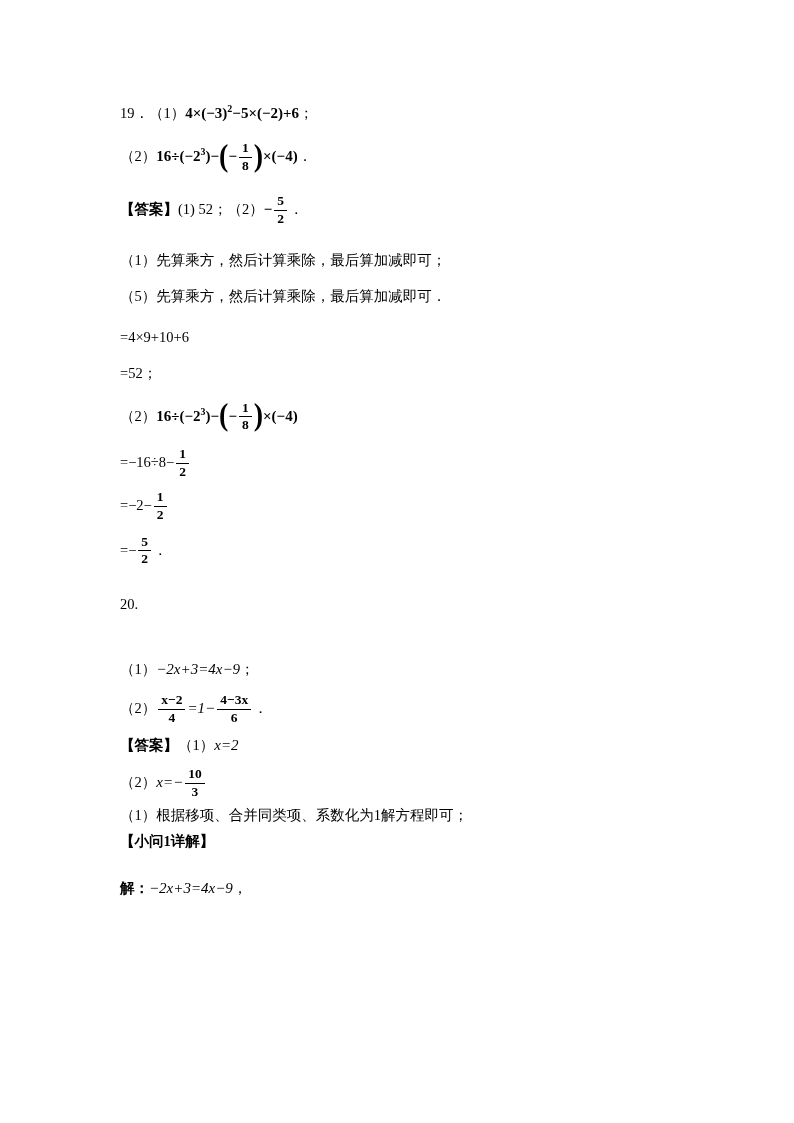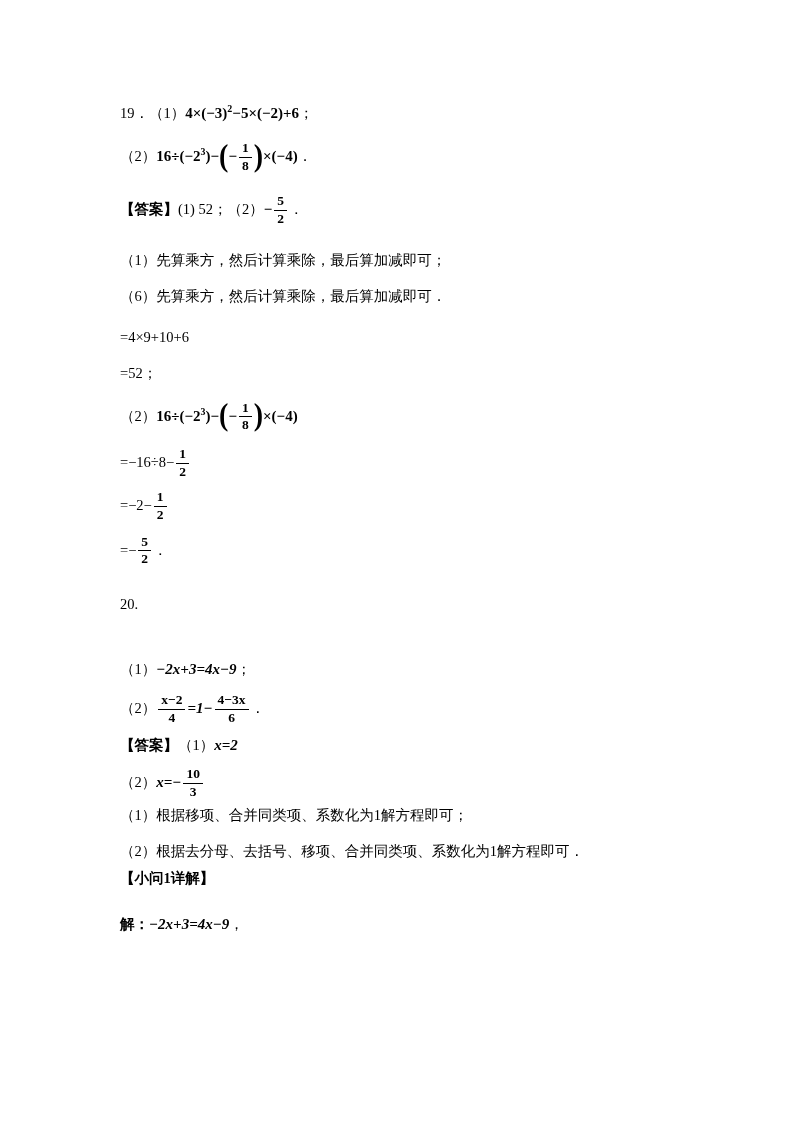--- a/index.html
+++ b/index.html
@@ -11,21 +11,21 @@
   .page{
     box-sizing:border-box;
     width:794px;min-height:1123px;
     padding:102px 110px 39px 120px;
     background:#ffffff;
   }
   .line{line-height:1.55;white-space:nowrap;}
   .t{font-weight:400;}
   .bold{font-weight:700;}
   .m{font-weight:700;font-size:15px;}
-  .mi{font-weight:700;font-style:italic;font-size:15px;}
+  .mi{font-weight:400;font-style:italic;font-size:15px;}
   sup.s{font-weight:700;font-size:10px;vertical-align:super;line-height:0;}
   .frac{
     display:inline-block;vertical-align:middle;text-align:center;
     font-weight:700;font-size:13.5px;line-height:1.1;margin:0 2px;
   }
   .frac .num{display:block;border-bottom:1.4px solid #000;padding:0 3px 1px;}
   .frac .den{display:block;padding:1px 3px 0;}
   .frac.it{}
   .bigp{
     display:inline-block;font-weight:700;font-size:28px;
@@ -61,21 +61,21 @@
 <div class="page">
 
   <div class="line l1"><span class="t">19．（1）</span><span class="m">4×(−3)</span><sup class="s">2</sup><span class="m">−5×(−2)+6</span><span class="t">；</span></div>
 
   <div class="line l2"><span class="t">（2）</span><span class="m">16÷(−2</span><sup class="s">3</sup><span class="m">)−</span><span class="bigp">(</span><span class="m">−</span><span class="frac"><span class="num">1</span><span class="den">8</span></span><span class="bigp">)</span><span class="m">×(−4)</span><span class="t">．</span></div>
 
   <div class="line l3"><span class="bold">【答案】</span><span class="t">(1) 52；（2）</span><span class="m">−</span><span class="frac"><span class="num">5</span><span class="den">2</span></span><span class="t">．</span></div>
 
   <div class="line l4"><span class="t">（1）先算乘方，然后计算乘除，最后算加减即可；</span></div>
 
-  <div class="line l5"><span class="t">（6）先算乘方，然后计算乘除，最后算加减即可．</span></div>
+  <div class="line l5"><span class="t">（5）先算乘方，然后计算乘除，最后算加减即可．</span></div>
 
 
   <div class="line l7"><span class="t">=4×9+10+6</span></div>
 
   <div class="line l8"><span class="t">=52；</span></div>
 
   <div class="line l9"><span class="t">（2）</span><span class="m">16÷(−2</span><sup class="s">3</sup><span class="m">)−</span><span class="bigp">(</span><span class="m">−</span><span class="frac"><span class="num">1</span><span class="den">8</span></span><span class="bigp">)</span><span class="m">×(−4)</span></div>
 
   <div class="line l10"><span class="t">=−16÷8−</span><span class="frac"><span class="num">1</span><span class="den">2</span></span></div>
 
@@ -88,19 +88,18 @@
   <div class="line l14"><span class="t">（1）</span><span class="mi">−2x+3=4x−9</span><span class="t">；</span></div>
 
   <div class="line l15"><span class="t">（2）</span><span class="frac it"><span class="num">x−2</span><span class="den">4</span></span><span class="mi">=1−</span><span class="frac it"><span class="num">4−3x</span><span class="den">6</span></span><span class="t">．</span></div>
 
   <div class="line l16"><span class="bold">【答案】</span><span class="t">（1）</span><span class="mi">x=2</span></div>
 
   <div class="line l17"><span class="t">（2）</span><span class="mi">x=−</span><span class="frac"><span class="num">10</span><span class="den">3</span></span></div>
 
   <div class="line l18"><span class="t">（1）根据移项、合并同类项、系数化为1解方程即可；</span></div>
 
-  <div class="line l19"><span class="t">（2）根据去分母、去括号、移项、合并同类项、系数化为1解方程即可．</span></div>
 
   <div class="line l20"><span class="bold">【小问1详解】</span></div>
 
   <div class="line l21"><span class="bold">解：</span><span class="mi">−2x+3=4x−9</span><span class="t">，</span></div>
 
 </div>
 
 </body></html>

